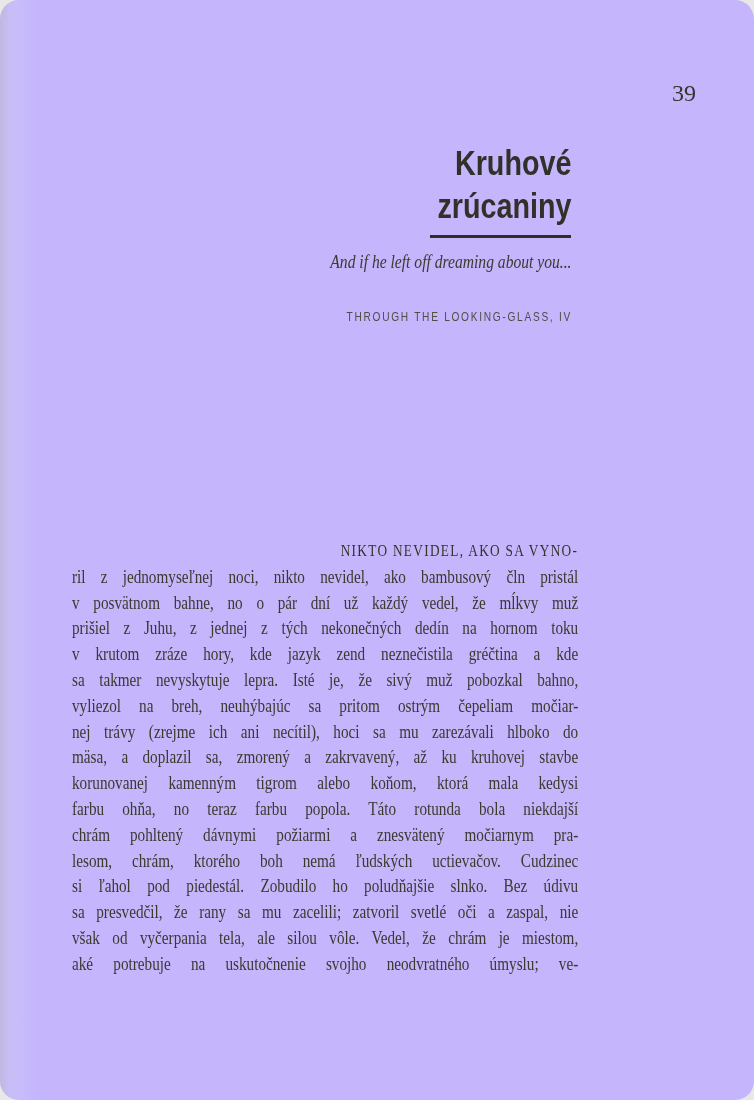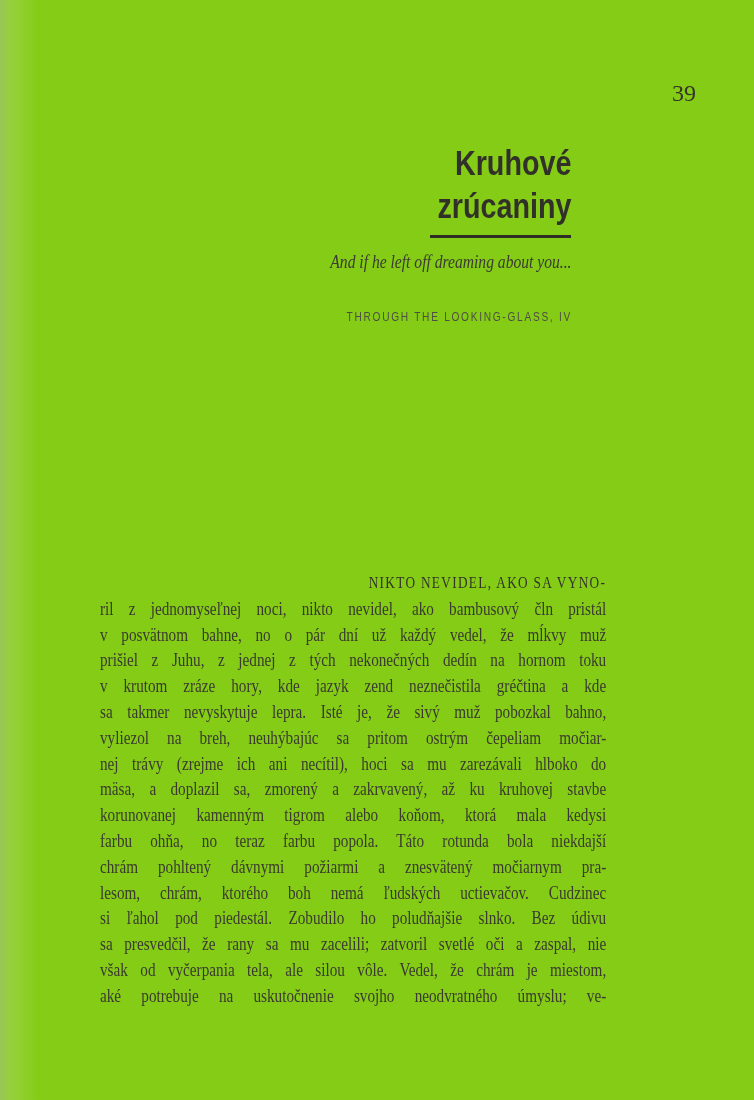--- a/index.html
+++ b/index.html
@@ -1,21 +1,22 @@
 <!DOCTYPE html>
 <html><head>
 <meta charset="utf-8">
 <style>
   html, body { margin:0; padding:0; background:#e8e8e6; }
   .page {
     position:relative;
     width:754px; height:1100px;
-    background:#84cc16;
+    background:#c4b5fd;
     overflow:hidden;
     font-family:"Liberation Serif", serif;
+    border-radius:19px;
   }
   
   .edge-shade {
     position:absolute; inset:0;
     background:linear-gradient(90deg,
       rgba(186,188,184,0.40) 0px,
       rgba(214,216,212,0.22) 9px,
       rgba(238,238,236,0.12) 20px,
       rgba(253,253,252,0) 38px);
     pointer-events:none;
@@ -44,21 +45,21 @@
     transform:scaleX(0.80); transform-origin:100% 0;
   }
   .epigraph-source {
     position:absolute; top:310px; right:182px;
     font-family:"Liberation Sans", sans-serif;
     font-size:13px; letter-spacing:2.2px; line-height:1;
     color:#4e4e44; white-space:nowrap;
     transform:scaleX(0.78); transform-origin:100% 0;
   }
   .body-text {
-    position:absolute; left:72px; top:570px; width:506px;margin-left:28px;
+    position:absolute; left:72px; top:538px; width:506px;
   }
   .body-scale {
     width:649px;
     transform:scaleX(0.78); transform-origin:0 0;
   }
   .line {
     font-size:19.5px; line-height:25.8px;
     color:#3a3a2f;
     text-align:justify; text-align-last:justify;
     hyphens:none;

